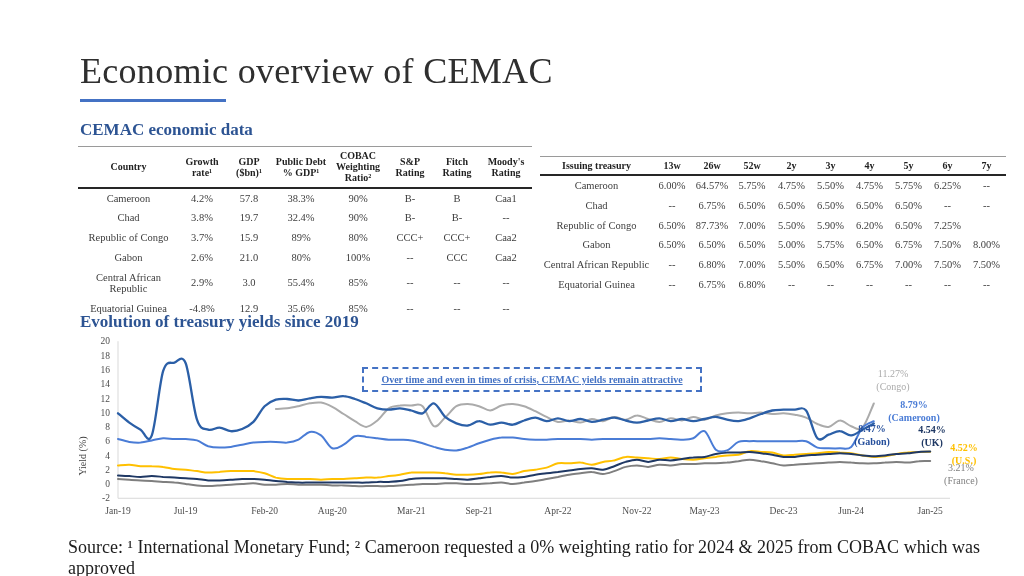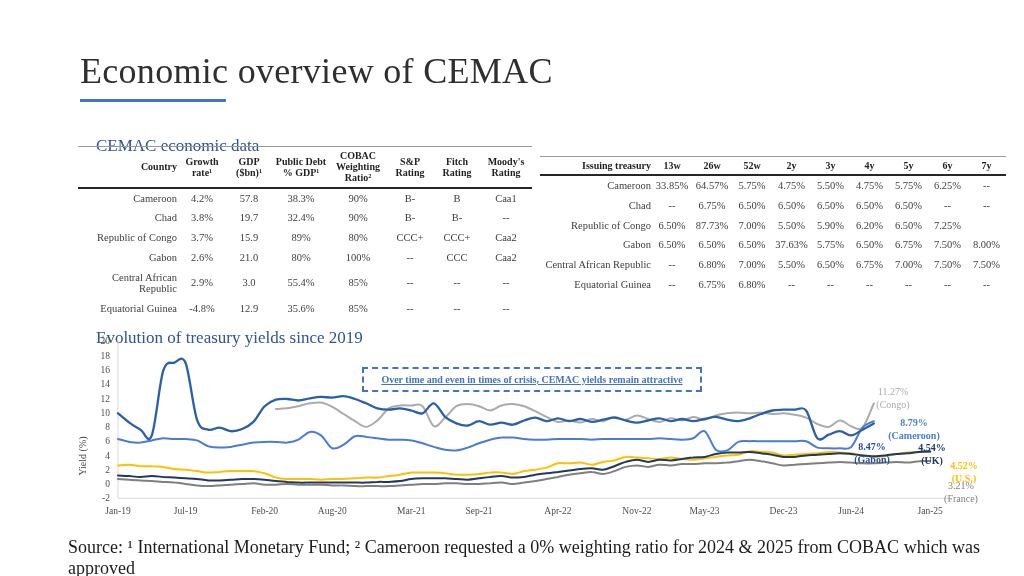--- a/index.html
+++ b/index.html
@@ -1,41 +1,41 @@
 <!DOCTYPE html>
 <html><head>
 <meta charset="utf-8">
 <style>
   html,body{margin:0;padding:0;background:#ffffff;}
   .slide{position:relative;width:1024px;height:576px;background:#fff;overflow:hidden;
          font-family:"Liberation Serif", serif;}
   .title{position:absolute;left:80px;top:50px;margin:0;font-size:36px;font-weight:400;
          color:#2f2f2f;letter-spacing:.3px;}
   .title-underline{position:absolute;left:80px;top:99px;width:146px;height:3px;background:#4472c4;}
-  .h2{position:absolute;margin:16px;font-size:17px;font-weight:400;color:#2d5493;}
+  .h2{position:absolute;margin:0;font-size:17px;font-weight:700;color:#2d5493;}
   #h2-left{left:80px;top:120px;}
   #h2-right{left:540px;top:120px;}
   #h2-chart{left:80px;top:312px;}
 
   .datatable{position:absolute;border-collapse:collapse;table-layout:fixed;
              font-size:10.5px;color:#3d3d3d;}
   #econ-table{left:78px;top:146px;width:454px;}
   #rates-table{left:540px;top:156px;width:466px;}
   .datatable th{font-weight:700;color:#1f1f1f;border-top:1px solid #9a9a9a;
                 border-bottom:2px solid #262626;padding:3px 1px;vertical-align:middle;
                 line-height:1.12;font-size:10px;text-align:center;}
   .datatable td{padding:4px 1px;vertical-align:middle;line-height:1.12;text-align:center;}
-  .datatable th:first-child,.datatable td:first-child{text-align:right;padding-left:2px;}
+  .datatable th:first-child,.datatable td:first-child{text-align:center;padding-left:2px;}
 
   .chart{position:absolute;left:60px;top:336px;width:964px;height:192px;}
   .chart svg{position:absolute;left:0;top:0;}
   .callout{position:absolute;left:302px;top:31px;width:336px;height:21px;
            border:2px dashed #4472c4;color:#4472c4;font-size:10px;font-weight:700;
            text-align:center;line-height:21px;white-space:nowrap;overflow:hidden;text-decoration:underline;}
-  .endlabel{position:absolute;font-size:10px;line-height:1.25;text-align:center;margin-top:18px;}
+  .endlabel{position:absolute;font-size:10px;line-height:1.25;text-align:center;}
   .endlabel.bold{font-weight:700;}
 
   .source{position:absolute;left:68px;top:537px;font-size:18px;color:#1c1c1c;}
 </style>
 </head>
 <body>
 
 <div class="slide">
   <h1 class="title">Economic overview of CEMAC</h1>
   <div class="title-underline"></div>
@@ -151,21 +151,21 @@
           <th>3y</th>
           <th>4y</th>
           <th>5y</th>
           <th>6y</th>
           <th>7y</th>
         </tr>
       </thead>
       <tbody>
         <tr>
           <td>Cameroon</td>
-          <td>33.85%</td>
+          <td>6.00%</td>
           <td>64.57%</td>
           <td>5.75%</td>
           <td>4.75%</td>
           <td>5.50%</td>
           <td>4.75%</td>
           <td>5.75%</td>
           <td>6.25%</td>
           <td>--</td>
         </tr>
         <tr>
@@ -190,21 +190,21 @@
           <td>6.20%</td>
           <td>6.50%</td>
           <td>7.25%</td>
           <td></td>
         </tr>
         <tr>
           <td>Gabon</td>
           <td>6.50%</td>
           <td>6.50%</td>
           <td>6.50%</td>
-          <td>37.63%</td>
+          <td>5.00%</td>
           <td>5.75%</td>
           <td>6.50%</td>
           <td>6.75%</td>
           <td>7.50%</td>
           <td>8.00%</td>
         </tr>
         <tr>
           <td>Central African Republic</td>
           <td>--</td>
           <td>6.80%</td>

